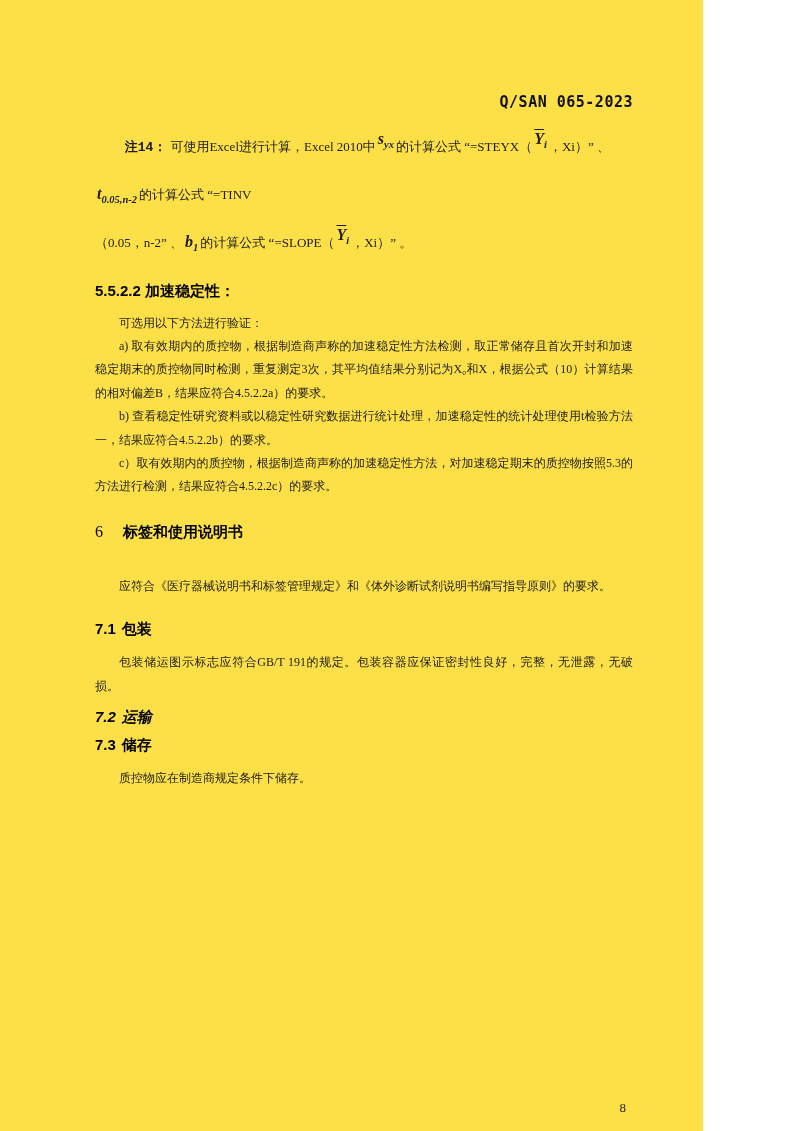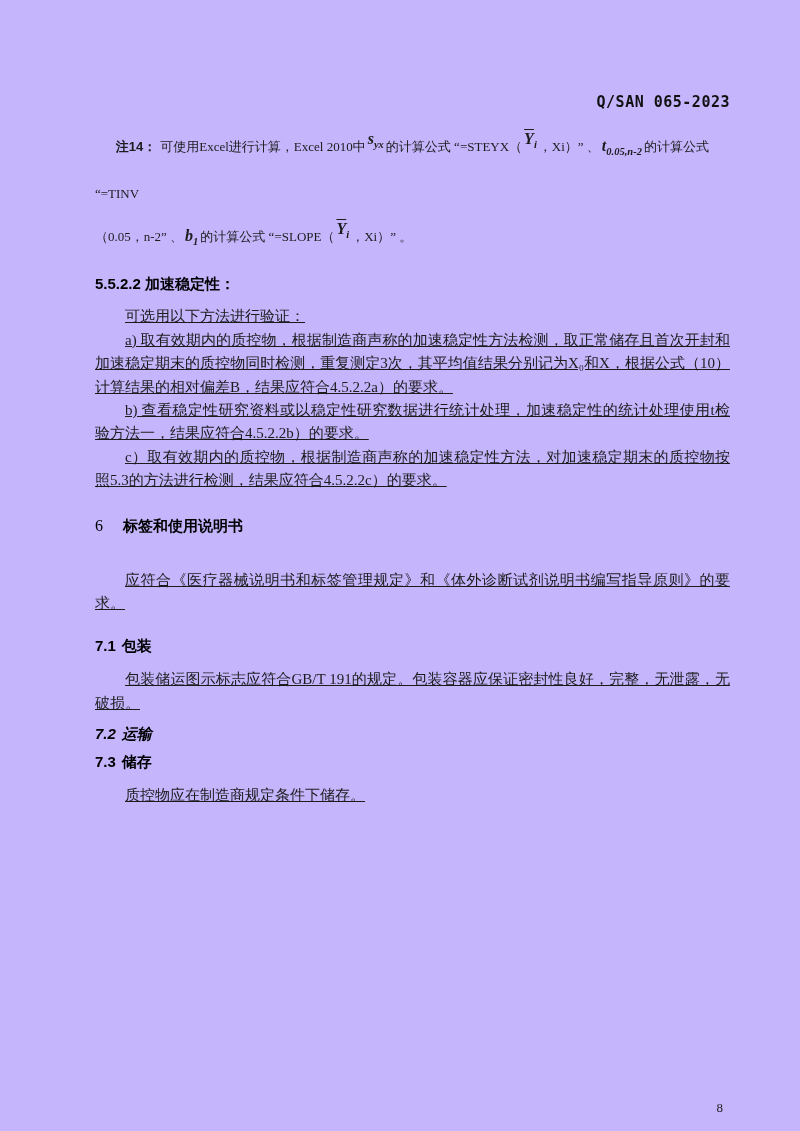--- a/index.html
+++ b/index.html
@@ -1,21 +1,21 @@
 <!DOCTYPE html>
 <html><head>
 <meta charset="utf-8">
 <style>
   * { margin: 0; padding: 0; box-sizing: border-box; }
   html, body { background: #ffffff; }
   .page {
     position: relative;
-    width: 800px;
+    width: 703px;
     height: 1131px;
-    background: #c4b5fd;
+    background: #fde047;
     color: #1c1c1c;
     font-family: "Liberation Serif", "DejaVu Serif", serif;
     padding: 93px 70px 0 95px;
     overflow: hidden;
   }
   
   .doc-header {
     text-align: right;
     font-family: "DejaVu Sans Mono", monospace;
     font-weight: bold;
@@ -25,23 +25,24 @@
   }
   
   .note {
     margin-top: 14px;
     font-size: 13px;
     line-height: 42px;
     text-indent: 1.6em;
     color: #1c1c1c;
   }
   .note .note-label {
-    font-family: Liberation Sans, sans-serif;
+    font-family: Liberation Mono, monospace;
     font-weight: bold;
     margin-right: 4px;
+    margin-left: 9px;
   }
   .math {
     font-family: "Liberation Serif", serif;
     font-style: italic;
     font-weight: bold;
     font-size: 16px;
     white-space: nowrap;
     padding: 0 2px;
   }
   .math.raise { position: relative; top: -7px; }
@@ -57,26 +58,25 @@
   .h-num-6 {
     font-family: "Liberation Serif", serif;
     font-weight: normal;
     font-size: 16px;
     margin-right: 20px;
   }
   .h-num-7 { margin-right: 14px; }
   .h-num-sm { margin-right: 6px; text-align: center; }
   
   .para {
-    font-size: 15px;
+    font-size: 12px;
     line-height: 23.4px;
     text-align: justify;
     text-indent: 2em;
     color: #1c1c1c;
-    text-decoration: underline;
   }
   .intro { margin-top: 11px; }
   .items { margin-top: 0; }
   .h-5522 { margin-top: 12px; }
   .h-6 { margin-top: 24px; }
   .p-6 { margin-top: 33px; }
   .h-7 { margin-top: 18px; }
   .h-71 { margin-top: 22px; }
   .p-71 { margin-top: 12px; }
   .h-72 { margin-top: 10px; font-style: italic; }

